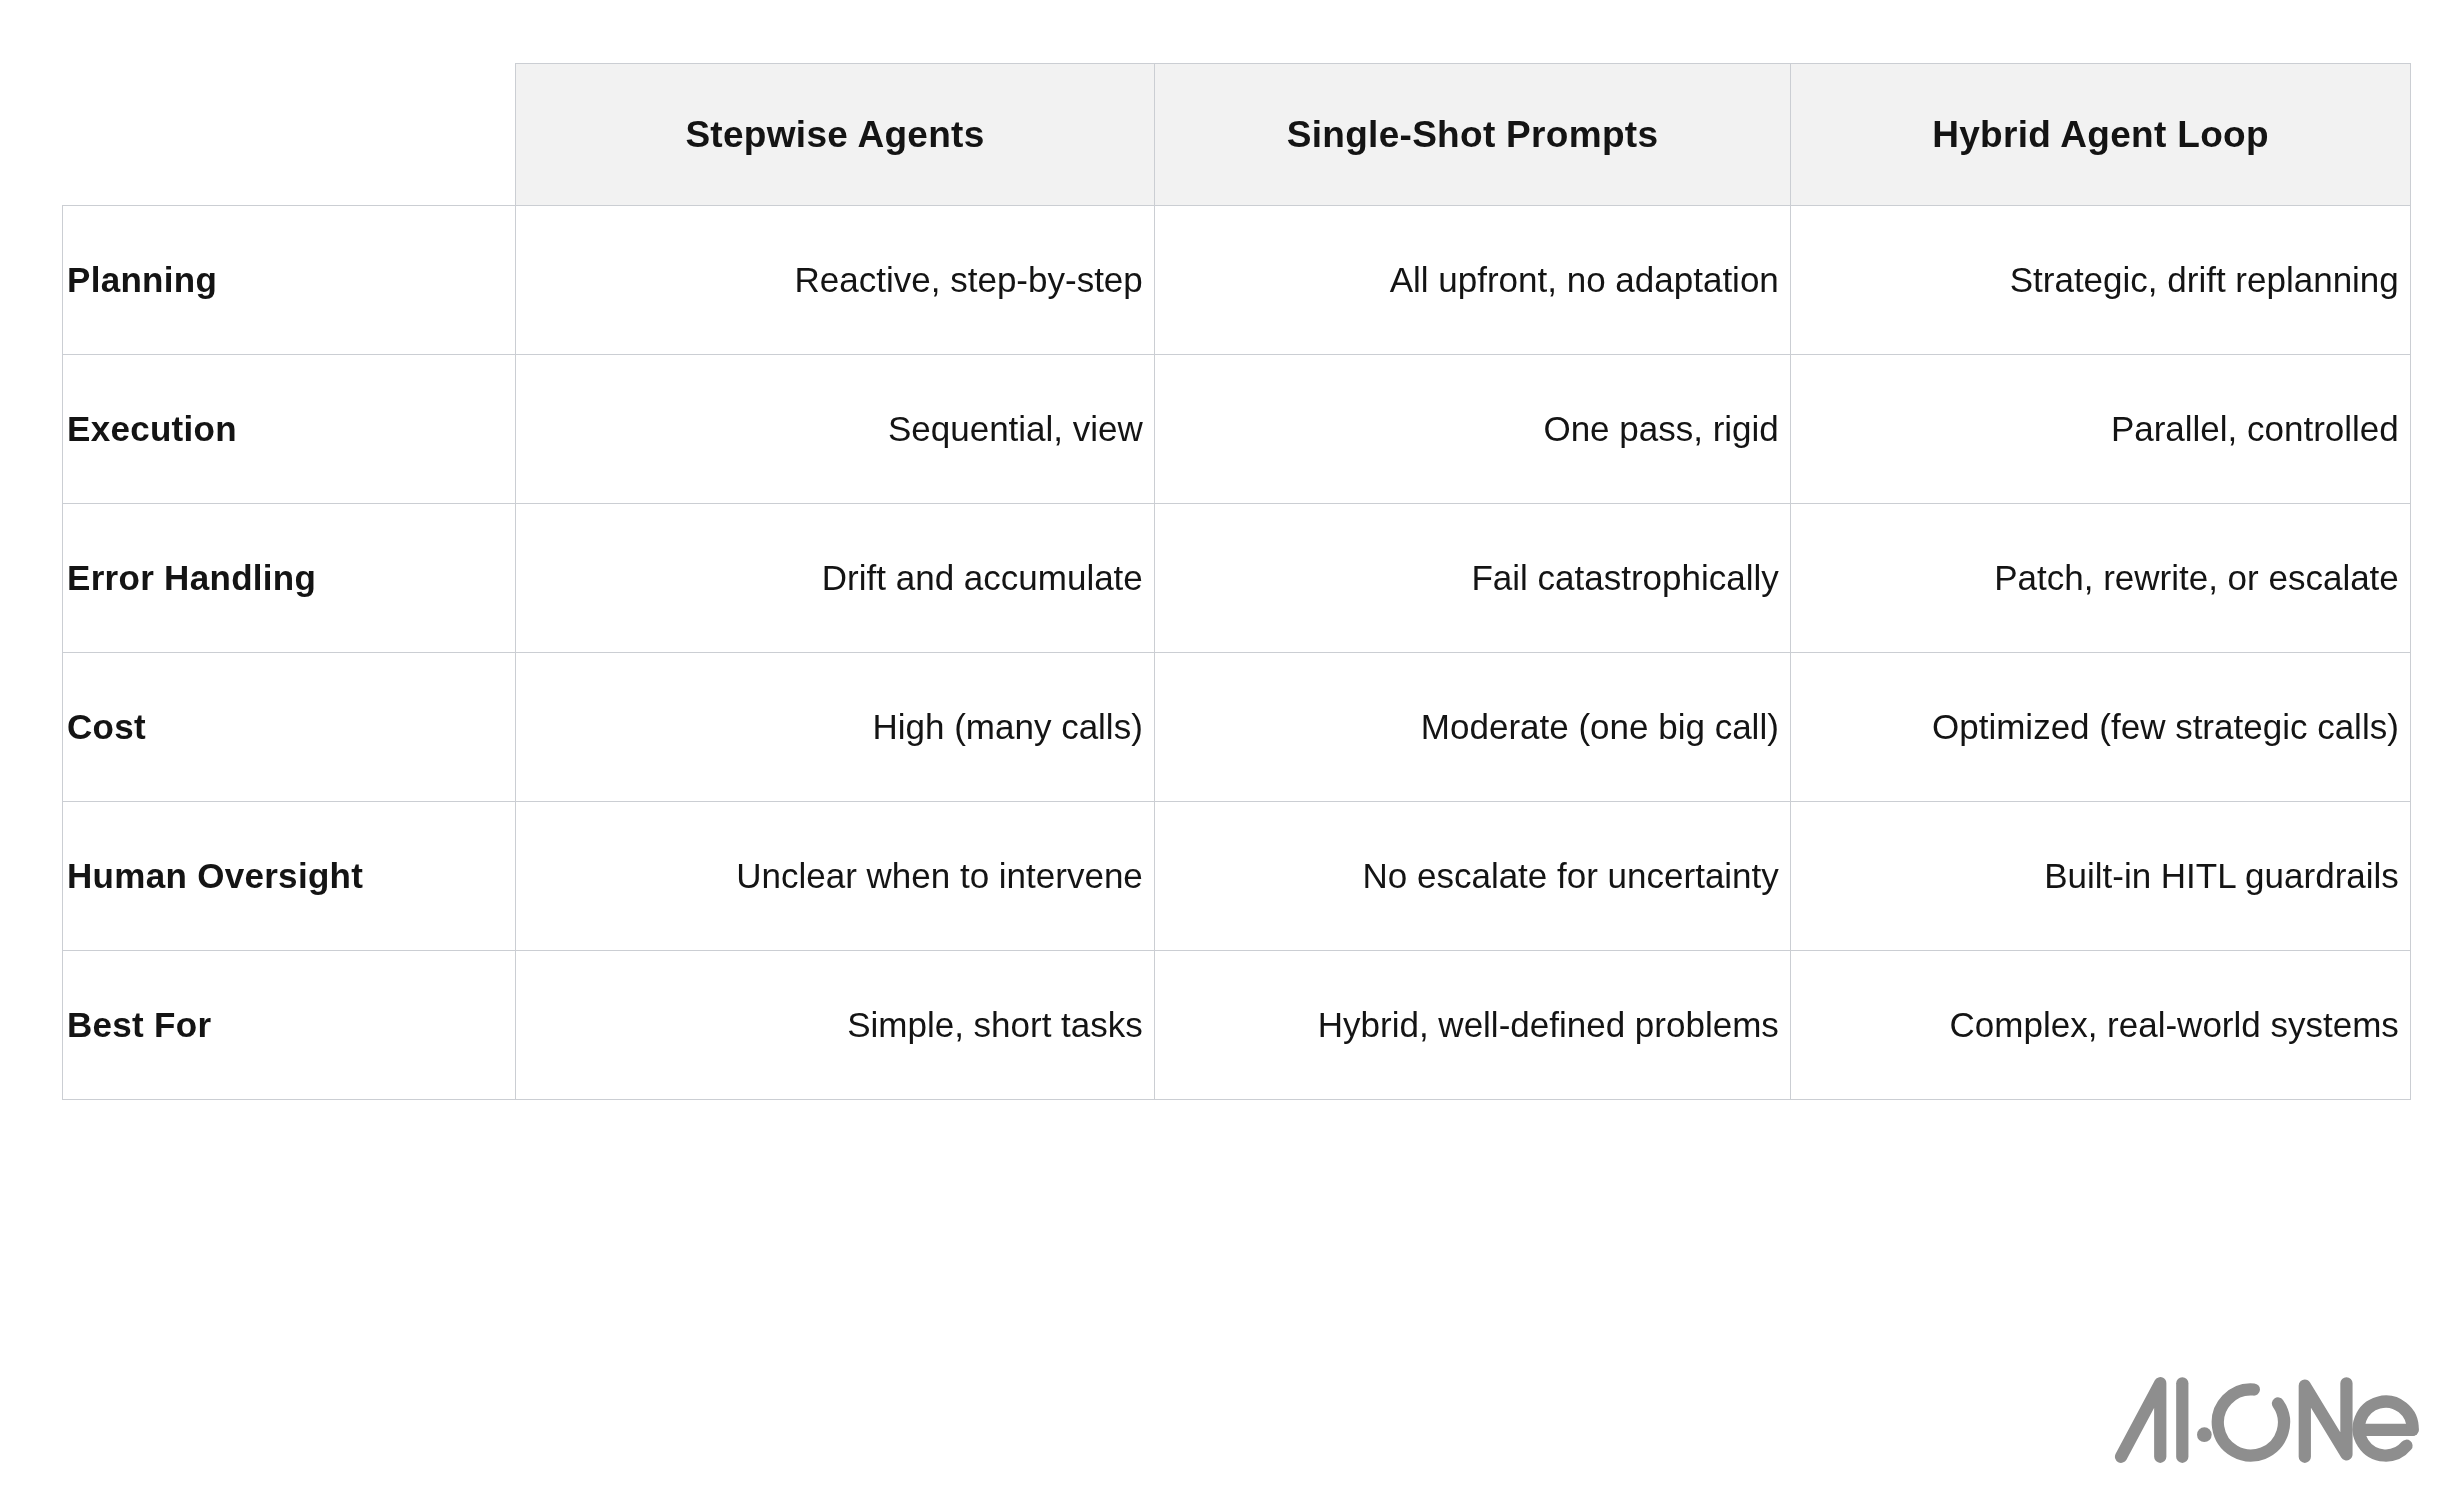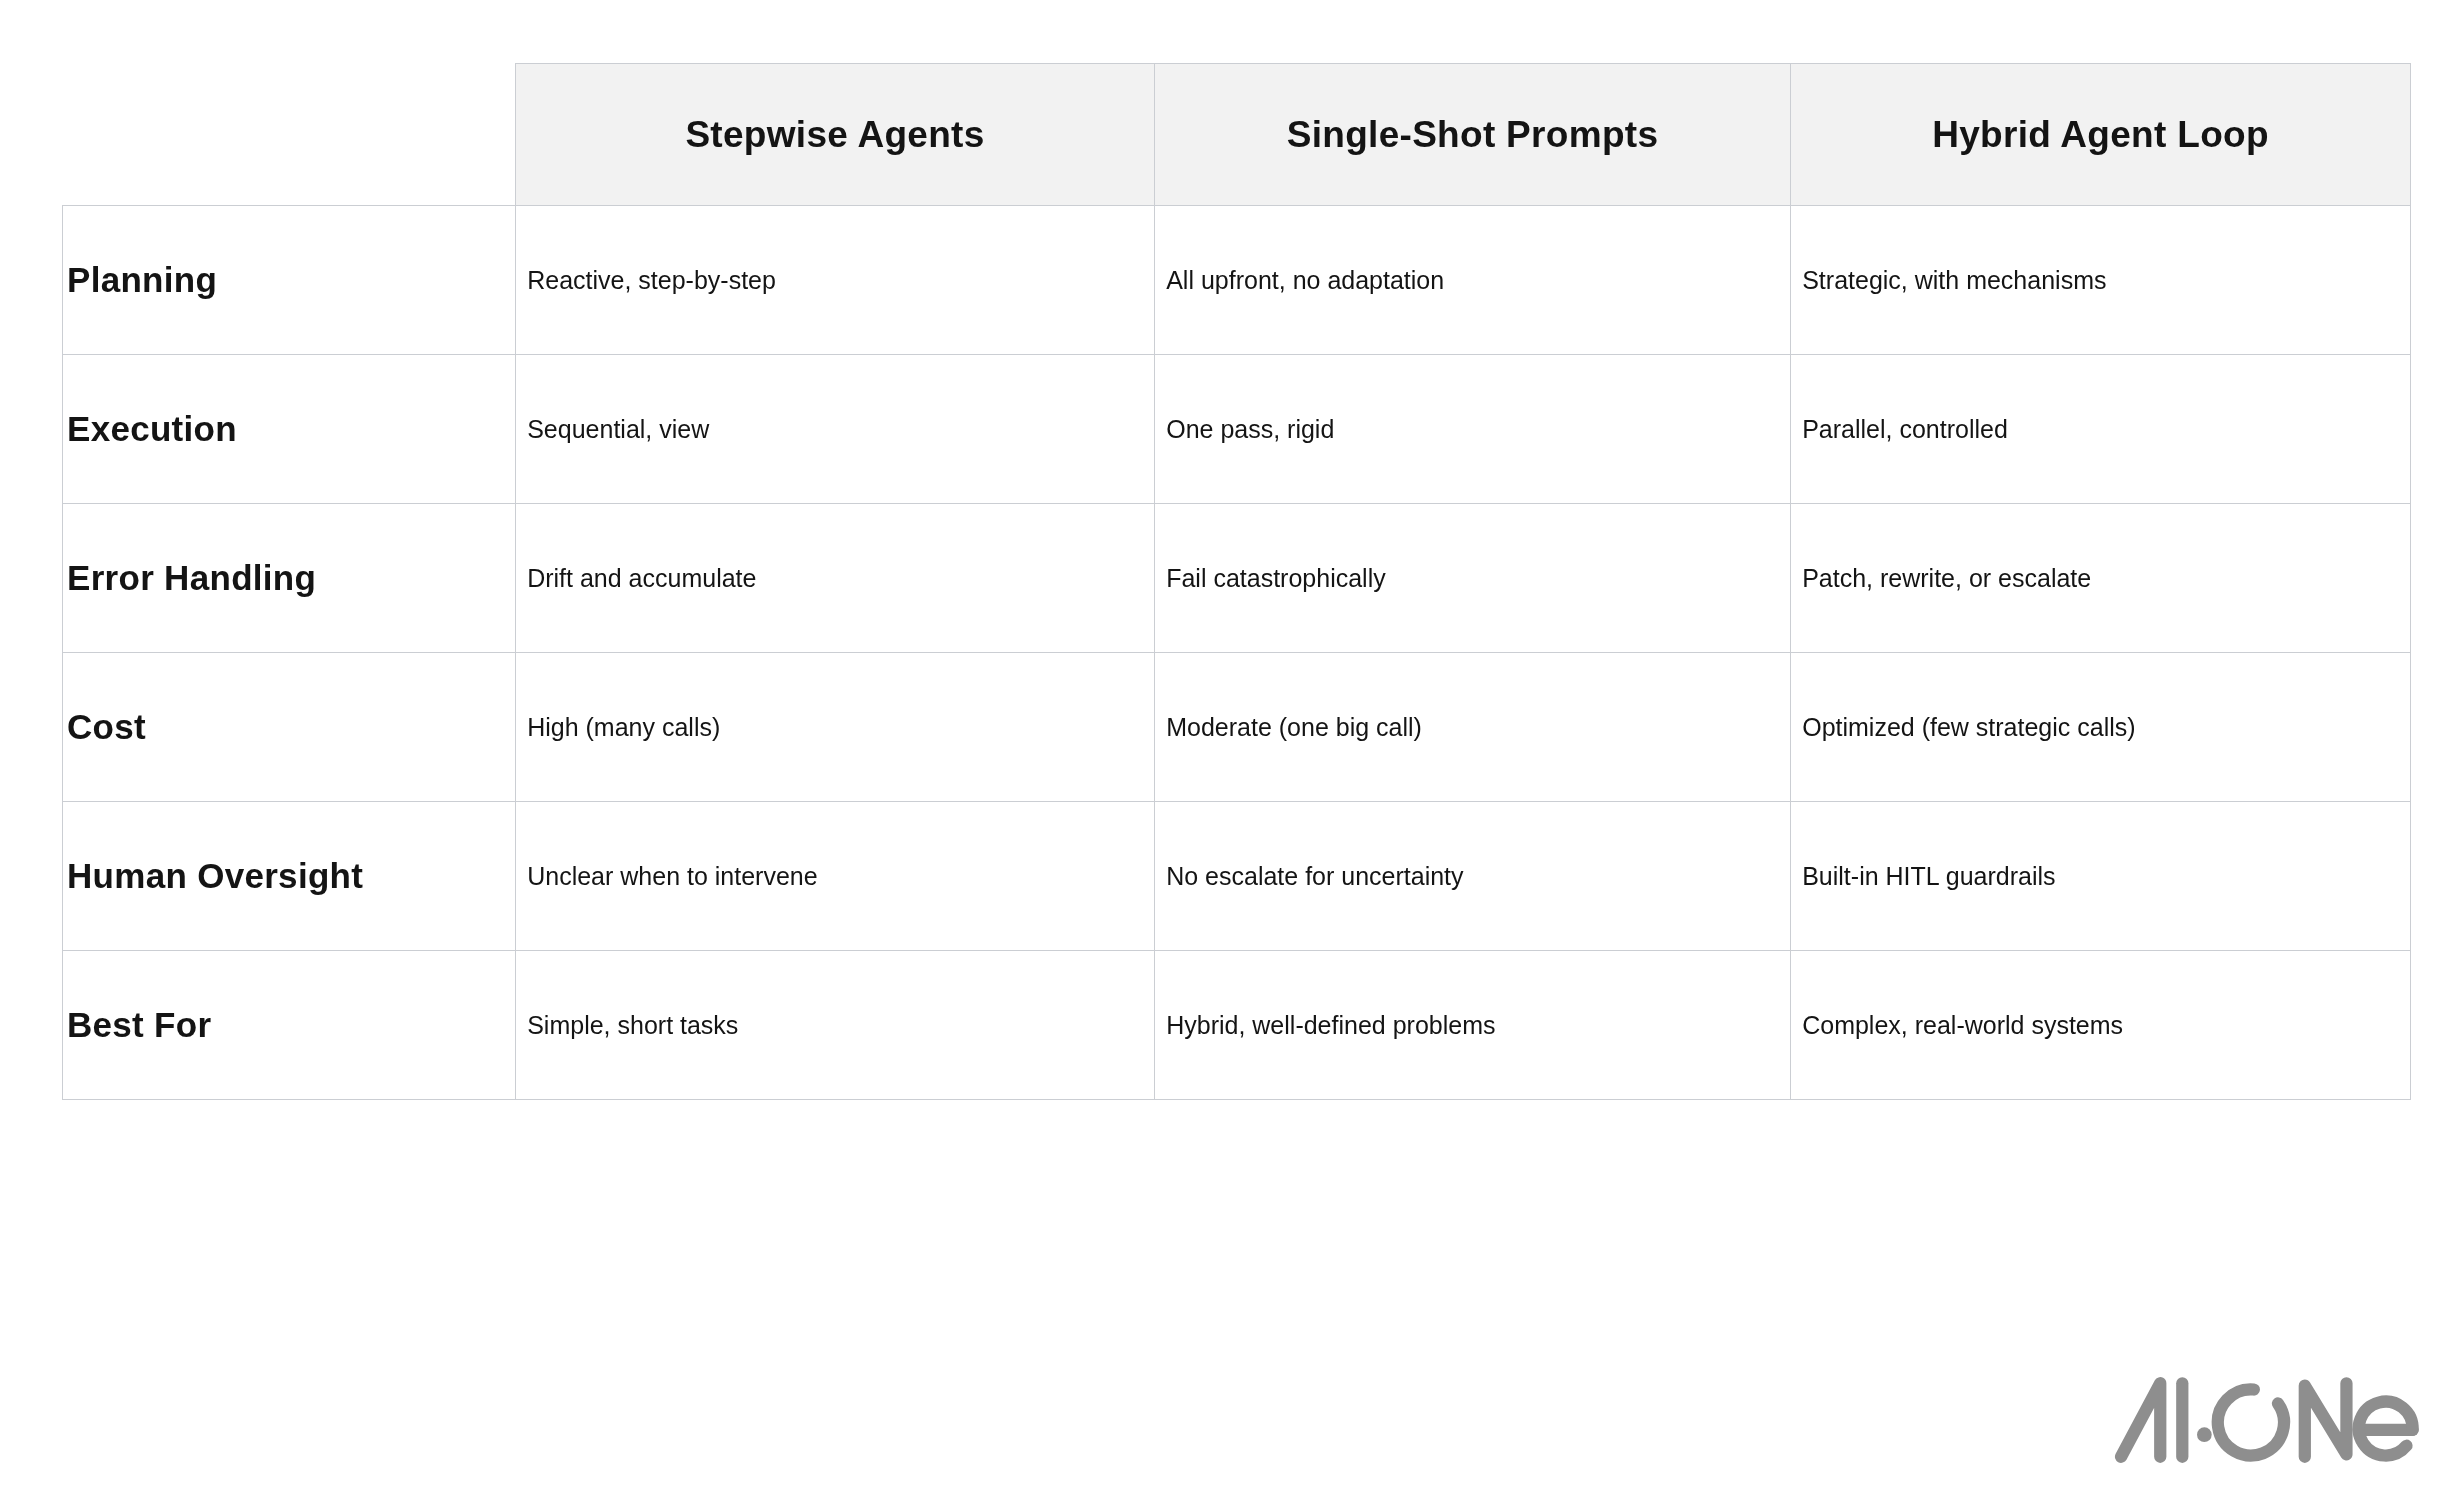--- a/index.html
+++ b/index.html
@@ -46,23 +46,23 @@
     background:transparent;
   }
   tbody th{
     font-weight:700;
     font-size:35px;
     text-align:left;
     padding-left:4px;
     letter-spacing:0.3px;
   }
   tbody td{
-    font-size:25px;
+    font-size:35px;
     font-weight:400;
-    text-align:left;
+    text-align:right;
     padding:0 11.2px;
   }
   .logo{
     position:absolute;
     right:22.5px;
     bottom:17px;
     width:315px;
     height:98px;
   }
   .logo .stroke{
@@ -92,21 +92,21 @@
         <th>Stepwise Agents</th>
         <th>Single-Shot Prompts</th>
         <th>Hybrid Agent Loop</th>
       </tr>
     </thead>
     <tbody>
       <tr>
         <th>Planning</th>
         <td>Reactive, step-by-step</td>
         <td>All upfront, no adaptation</td>
-        <td>Strategic, with mechanisms</td>
+        <td>Strategic, drift replanning</td>
       </tr>
       <tr>
         <th>Execution</th>
         <td>Sequential, view</td>
         <td>One pass, rigid</td>
         <td>Parallel, controlled</td>
       </tr>
       <tr>
         <th>Error Handling</th>
         <td>Drift and accumulate</td>

